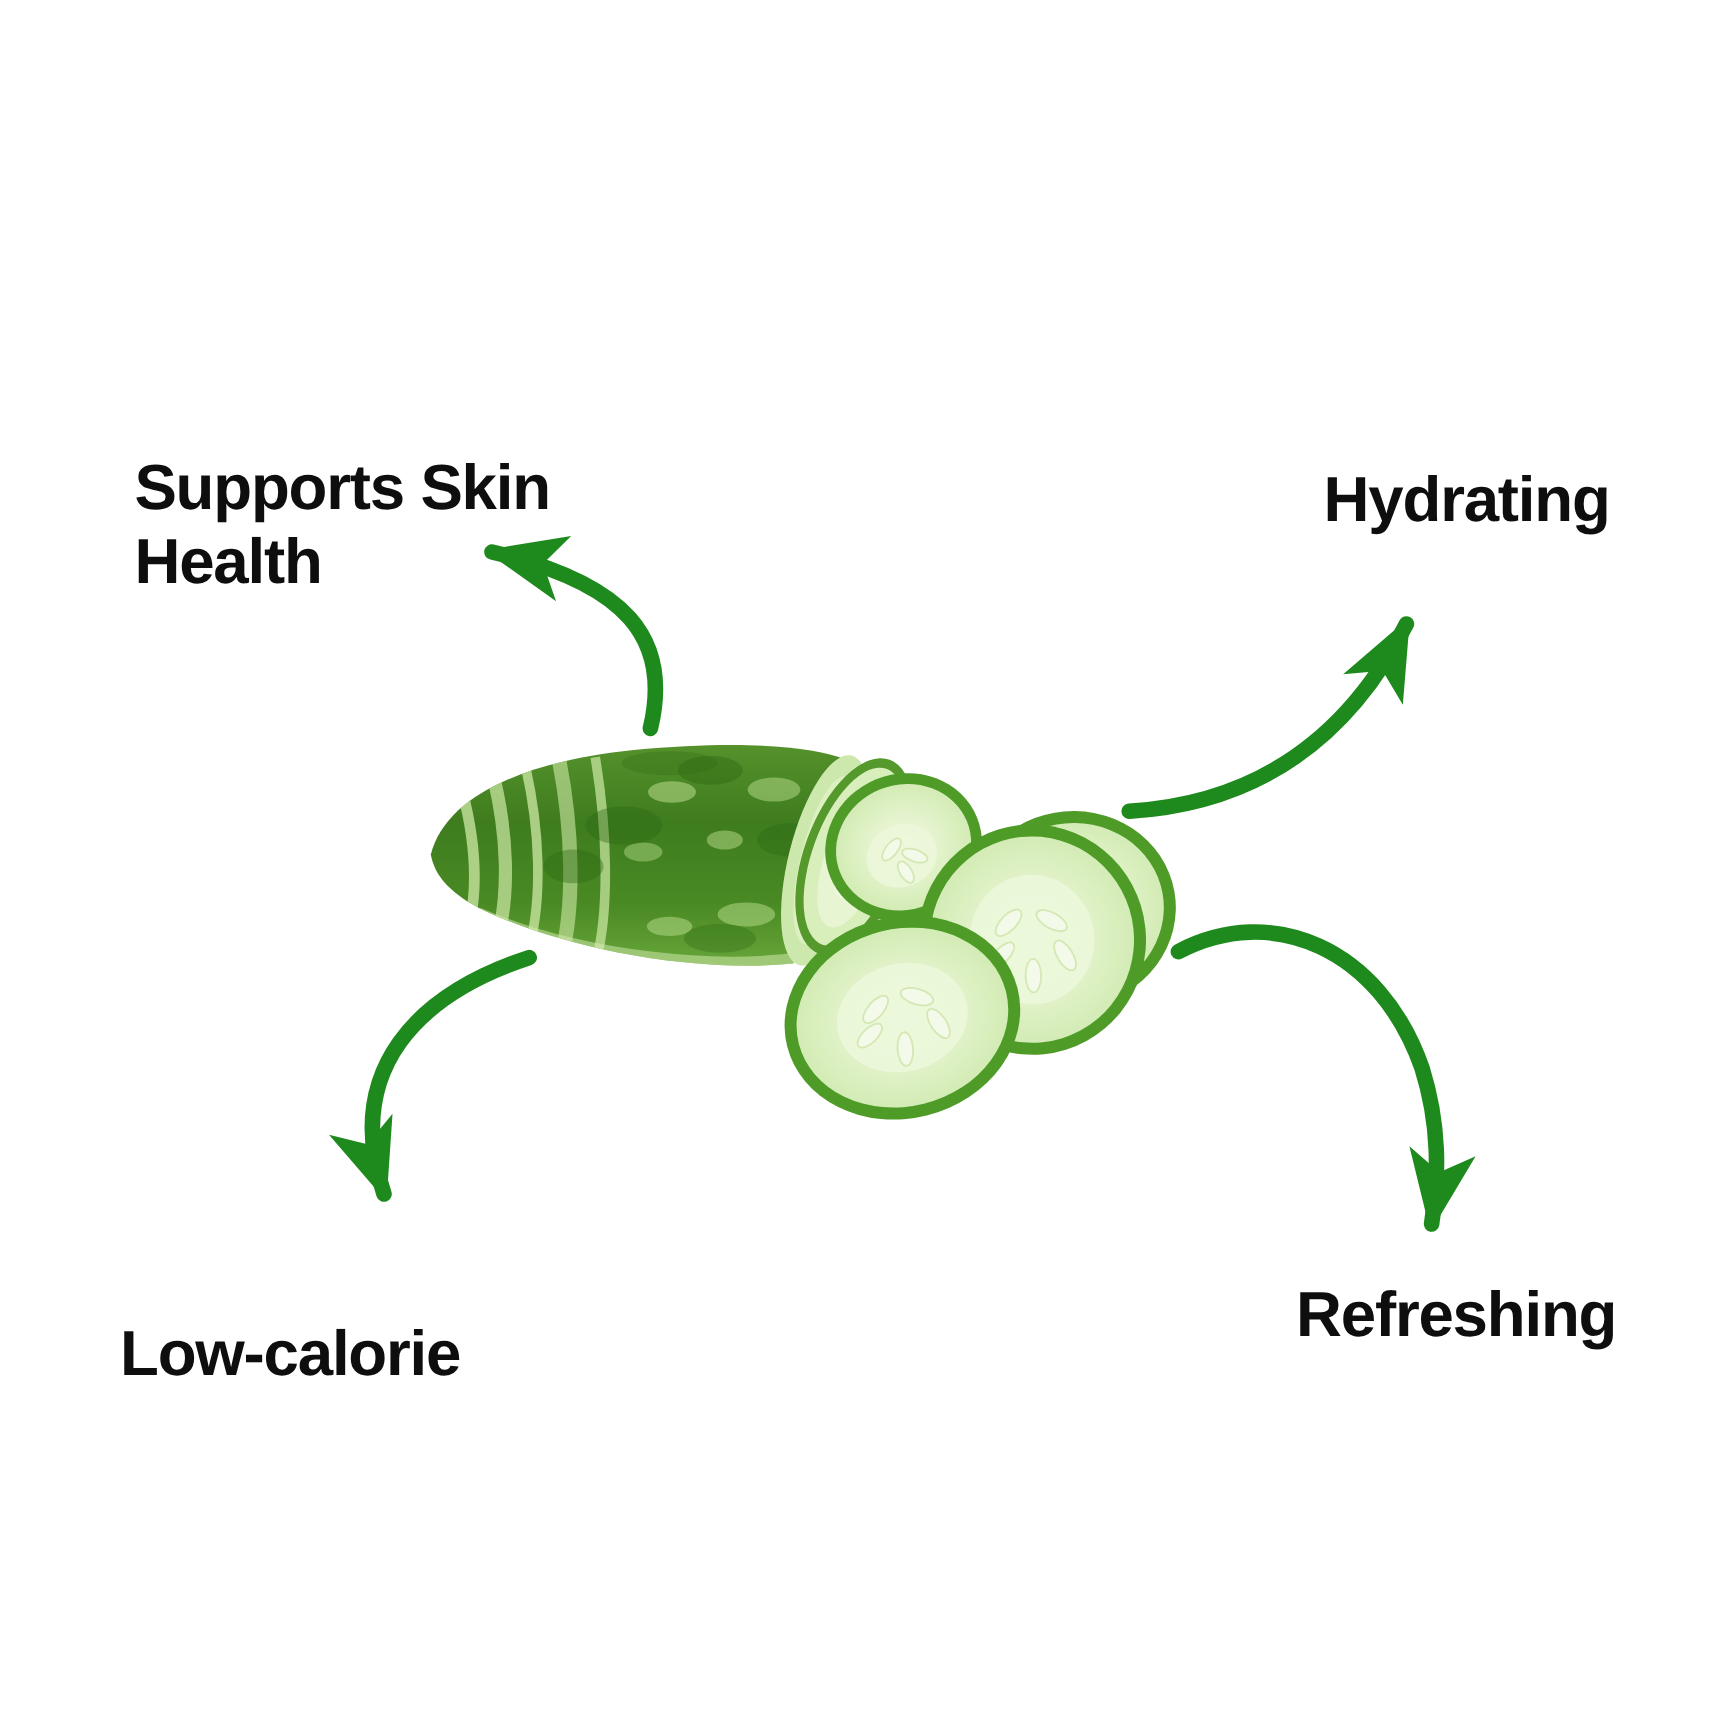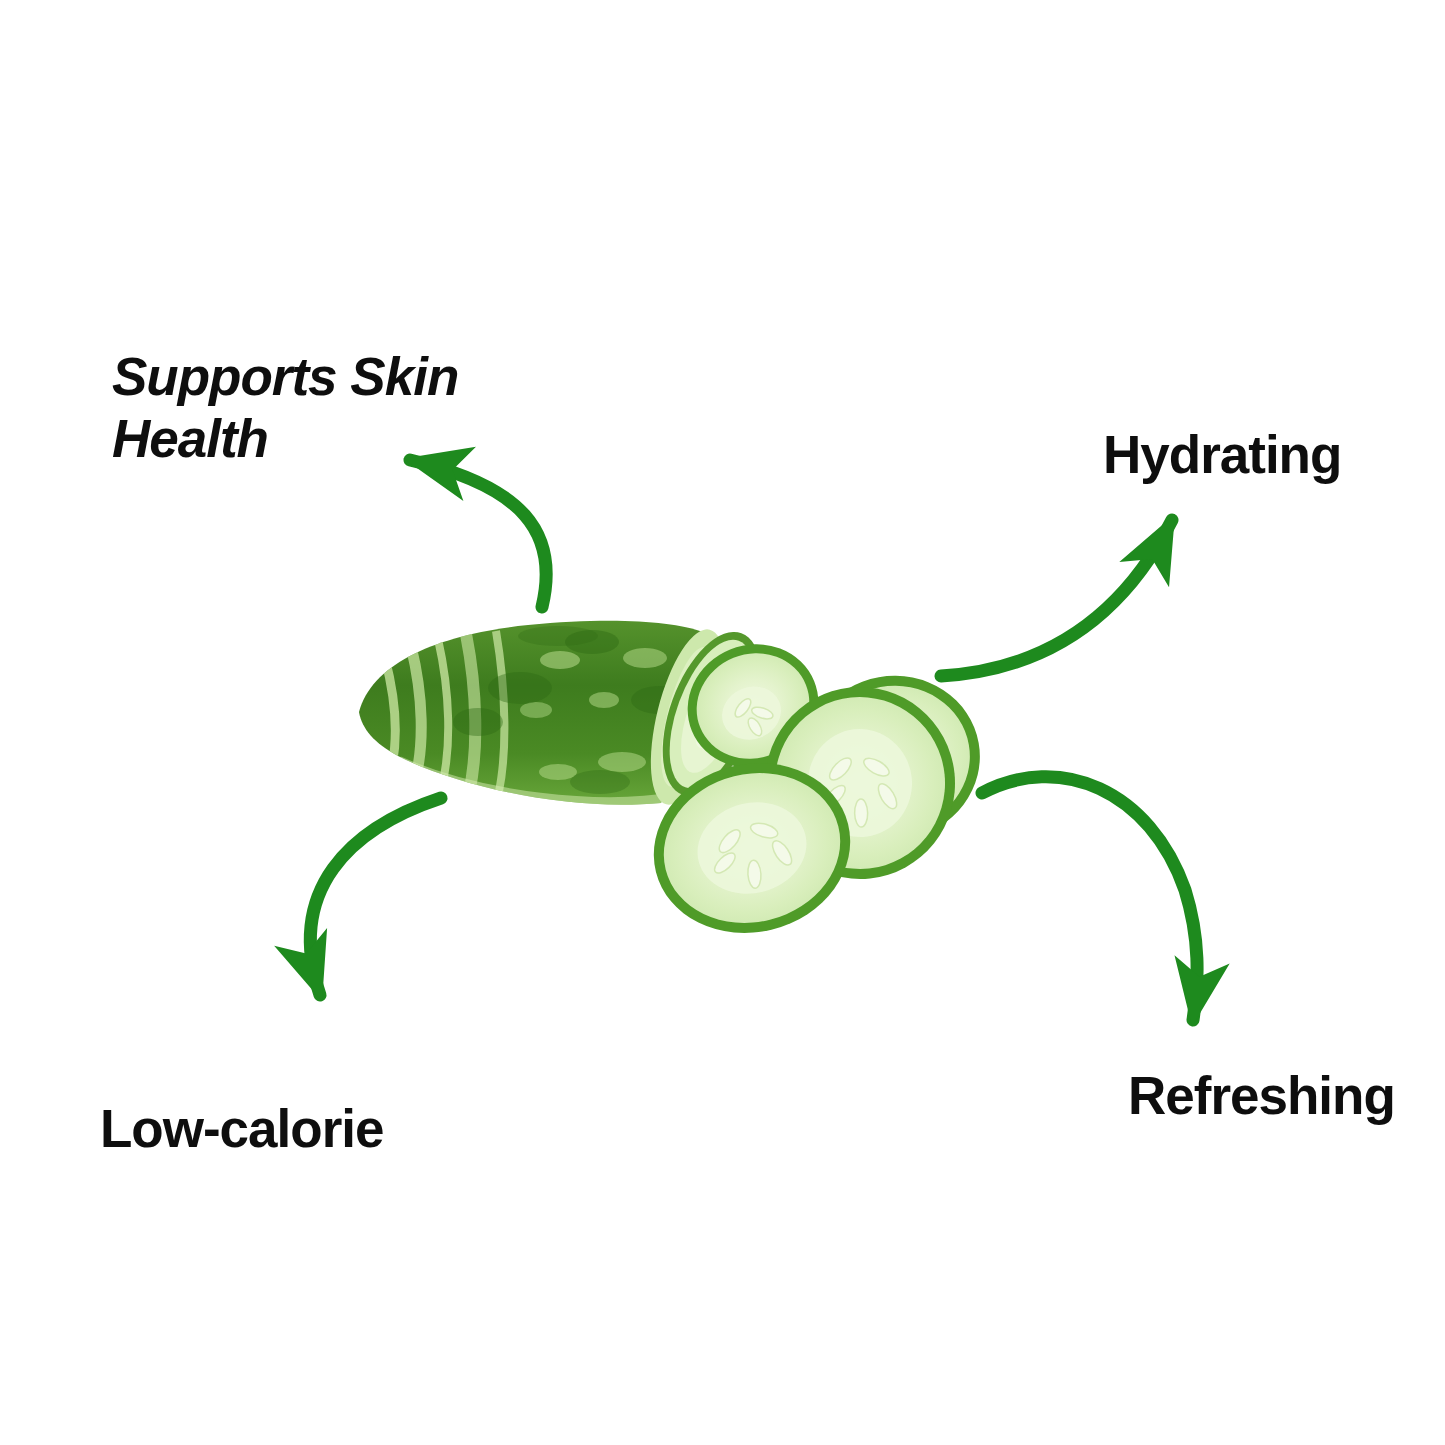--- a/index.html
+++ b/index.html
@@ -16,24 +16,24 @@
     font-family:"Liberation Sans","DejaVu Sans",sans-serif;
   }
   .label{
     position:absolute;
     font-weight:700;
     font-size:53px;
     letter-spacing:-1px;
     line-height:1.17;
     color:var(--text);
   }
-  .label.tl{left:112px;top:346px;width:390px;font-style:italic;}
-  .label.tr{left:1103px;top:424px;white-space:nowrap;}
+  .label.tl{left:112px;top:376px;width:390px;}
+  .label.tr{left:1103px;top:386px;white-space:nowrap;}
   .label.bl{left:100px;top:1098px;white-space:nowrap;}
-  .label.br{left:1080px;top:1065px;white-space:nowrap;margin-left:48px;}
+  .label.br{left:1080px;top:1065px;white-space:nowrap;}
   svg.art{position:absolute;left:0;top:0;}
   .arrow{
     fill:none;
     stroke:var(--arrow-green);
     stroke-width:13;
     stroke-linecap:round;
   }
   .ah-fill{fill:var(--arrow-green);}
 </style>
 </head>

